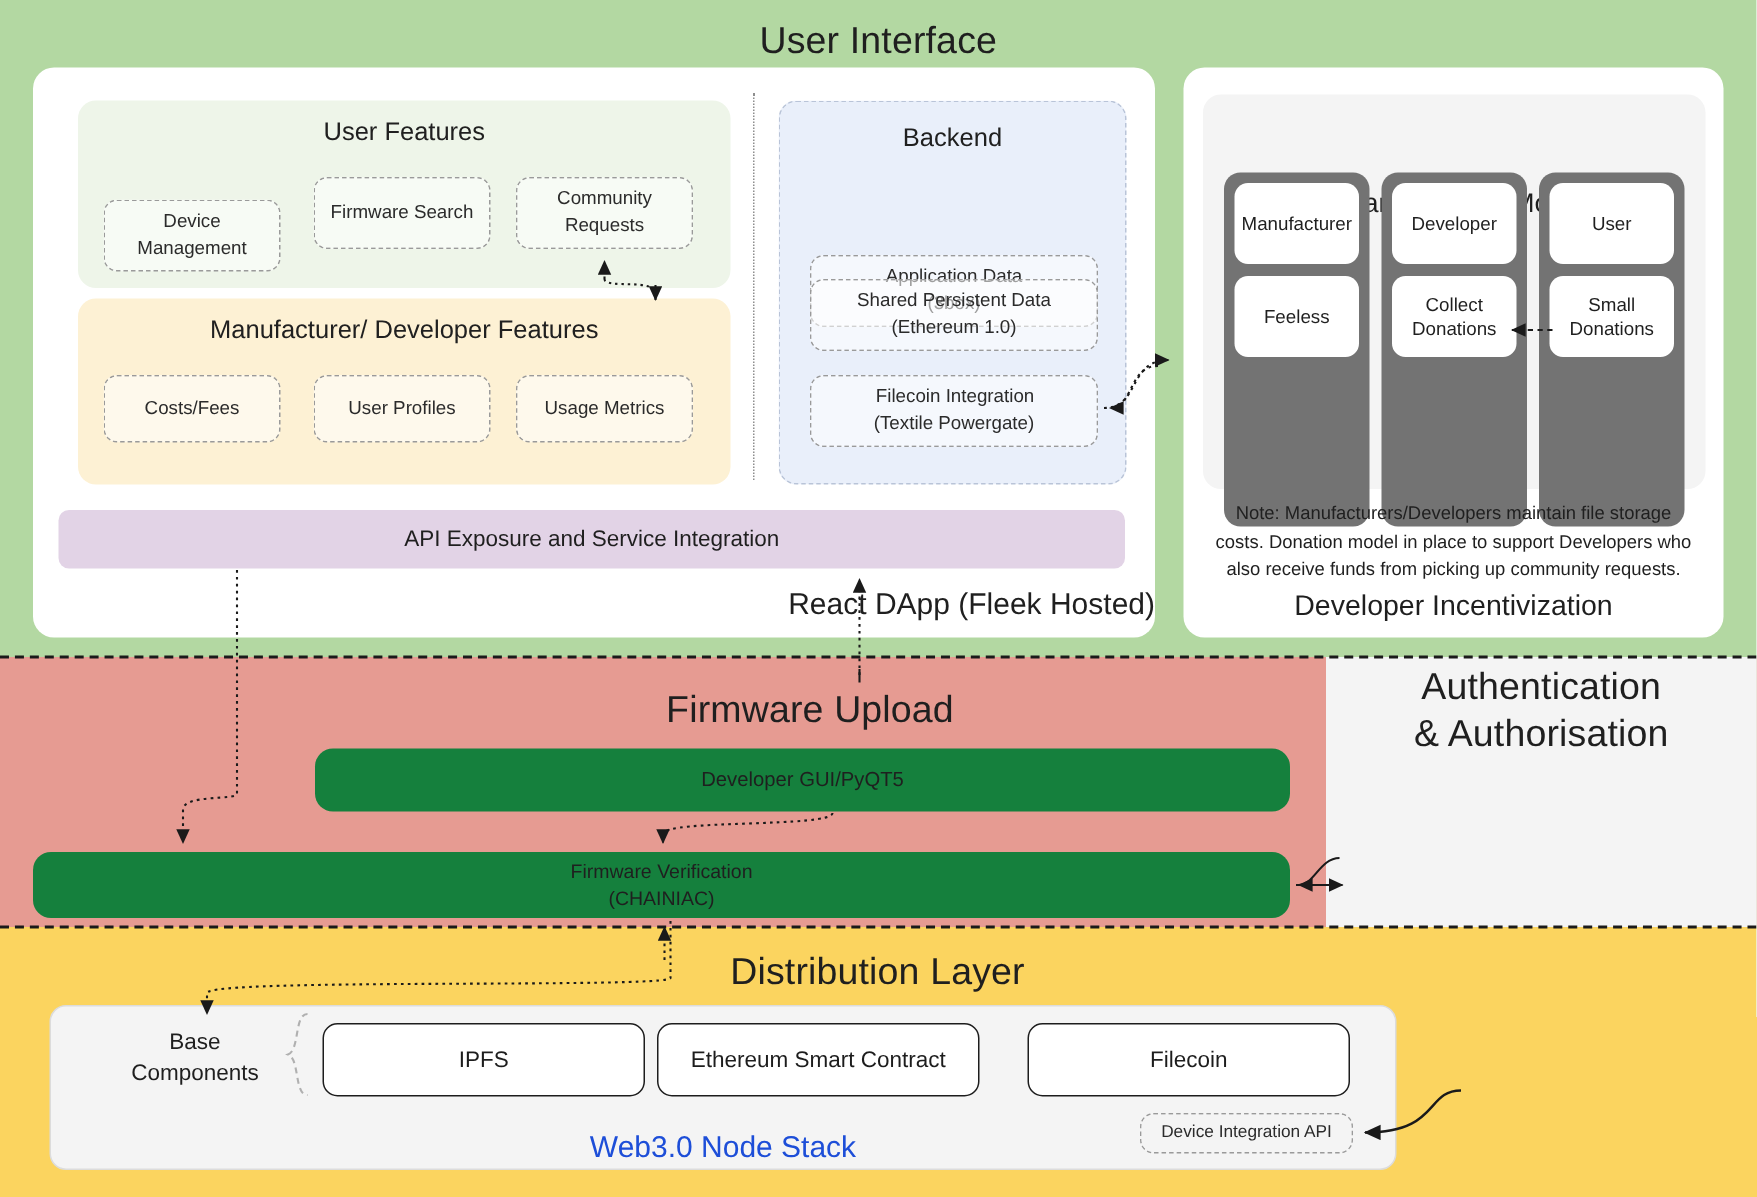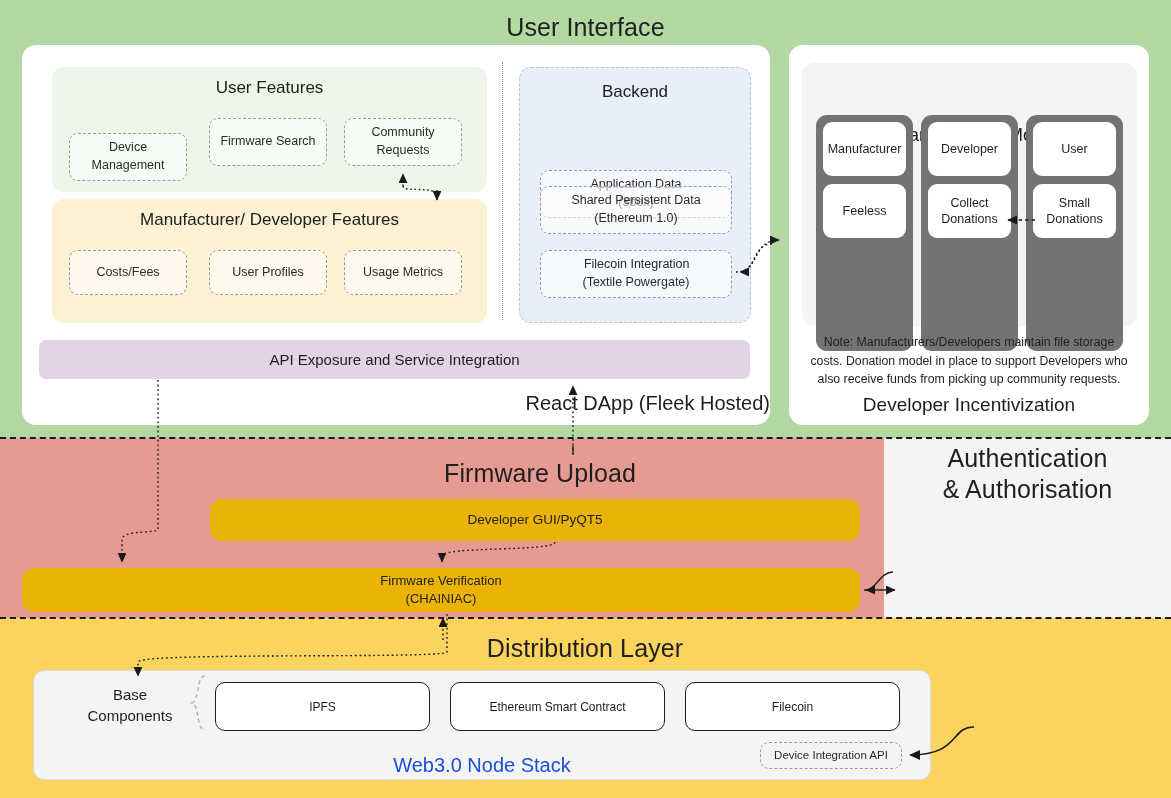--- a/index.html
+++ b/index.html
@@ -50,21 +50,21 @@
     position: absolute;
     border: 1.5px dashed #9a9a9a;
     border-radius: 9px;
     background: rgba(255,255,255,0.55);
     display: flex; align-items: center; justify-content: center;
     text-align: center; font-size: 12.5px; color: #2b2b2b;
     line-height: 1.42; padding: 2px 4px;
   }
 
   .plain-white {
-    position: absolute; background: #eab308; border-radius: 12px;
+    position: absolute; background: #15803d; border-radius: 12px;
     display: flex; align-items: center; justify-content: center;
     text-align: center; color: #1f1f1f; line-height: 1.4;
   }
 
   
   #dapp-card { left: 22px; top: 45px; width: 748px; height: 380px; }
   #incent-card { left: 789px; top: 45px; width: 360px; height: 380px; }
 
   #user-features-panel {
     position: absolute; left: 52px; top: 67px; width: 435px; height: 125px;
@@ -158,24 +158,24 @@
     background: #f4f4f4; border-radius: 11px; border: 1px solid #dcdcdc;
   }
   #base-comp {
     position: absolute; left: 60px; top: 684px; width: 140px;
     text-align: center; font-size: 15px; color: #1f1f1f; line-height: 1.42;
   }
   .node-box {
     position: absolute; top: 682px; height: 49px;
     border: 1.6px solid #1d1d1d; border-radius: 10px; background: #fff;
     display: flex; align-items: center; justify-content: center;
-    font-size: 12px; color: #1d1d1d;
+    font-size: 15px; color: #1d1d1d;
   }
   #node-0 { left: 215px; width: 215px; }
-  #node-1 { left: 450px; width: 215px; }
+  #node-1 { left: 438px; width: 215px; }
   #node-2 { left: 685px; width: 215px; }
   #device-api {
     left: 760px; top: 742px; width: 142px; height: 27px; font-size: 11.5px;
     background: #f4f4f4;
   }
   #stack-caption {
     position: absolute; left: 33px; top: 754px; width: 898px;
     text-align: center; font-size: 20px; color: #1d4ed8;
   }
   #mqtt-box {

